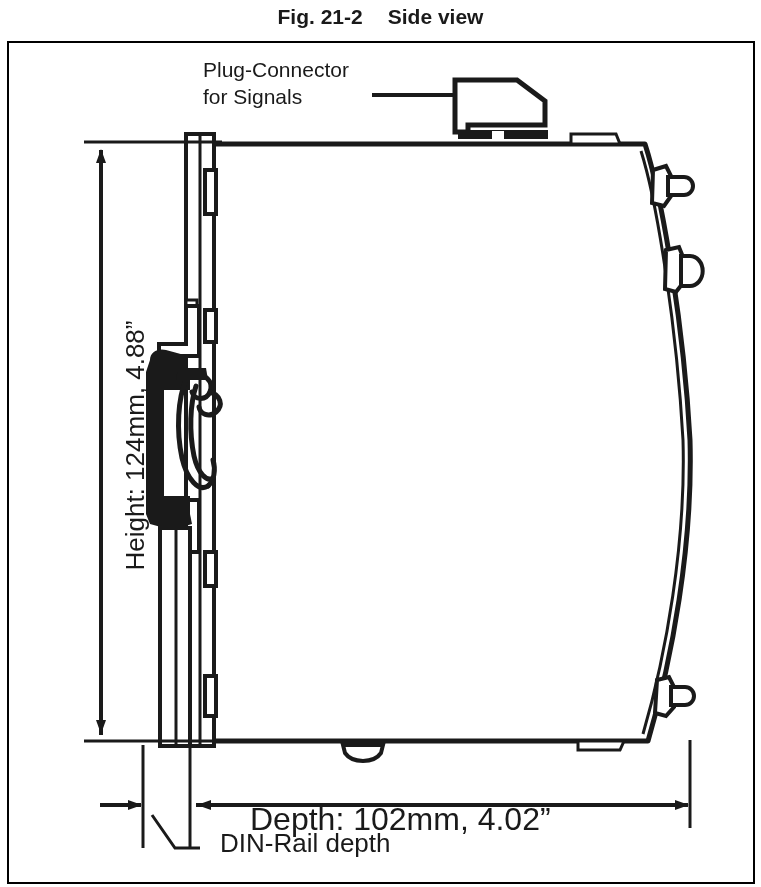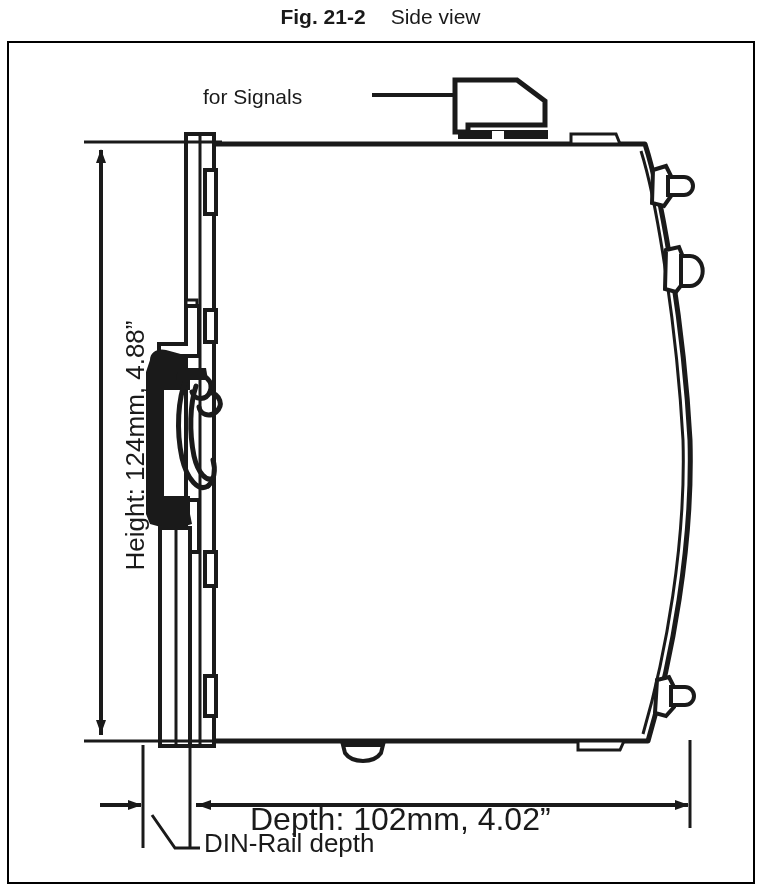--- a/index.html
+++ b/index.html
@@ -22,21 +22,21 @@
     top: 2px;
     left: 0;
     width: 761px;
     text-align: center;
     font-size: 21px;
     line-height: 30px;
     white-space: nowrap;
     color: #1a1a1a;
   }
   #figure-caption .fig-number { font-weight: 700; }
-  #figure-caption .fig-title  { font-weight: normal; margin-left: 25px; }
+  #figure-caption .fig-title  { font-weight: bold; margin-left: 25px; }
 
   
   #drawing-frame {
     position: absolute;
     left: 7px;
     top: 41px;
     width: 748px;
     height: 843px;
     border: 2px solid #000;
     box-sizing: border-box;
@@ -76,21 +76,21 @@
     transform: rotate(-90deg);
     transform-origin: 50% 50%;
   }
   #label-depth {
     left: 222px;
     top: 801px;
     font-size: 32px;
     margin-left: 28px;
   }
   #label-din-rail {
-    left: 204px;
+    left: 220px;
     top: 828px;
     font-size: 26px;
   }
 </style>
 </head>
 <body>
 
 <div id="figure-caption">
   <span class="fig-number">Fig. 21-2</span><span class="fig-title">Side view</span>
 </div>
@@ -229,21 +229,21 @@
     <line x1="143" y1="745" x2="143" y2="848" stroke="#1a1a1a" stroke-width="3"></line>
 
     <line x1="100" y1="805" x2="141" y2="805" stroke="#1a1a1a" stroke-width="4" marker-end="url(#arrHead)"></line>
 
     <path d="M152,815 L175,848 L200,848" fill="none" stroke="#1a1a1a" stroke-width="3"></path>
   </g>
 
 </svg>
 
 <div class="anno" id="label-plug-connector">
-  <br>
+  <span>Plug-Connector</span><br>
   <span>for Signals</span>
 </div>
 
 <div class="anno" id="label-height">Height: 124mm, 4.88”</div>
 
 <div class="anno" id="label-depth">Depth: 102mm,  4.02”</div>
 
 <div class="anno" id="label-din-rail">DIN-Rail depth</div>
 
 </body></html>

